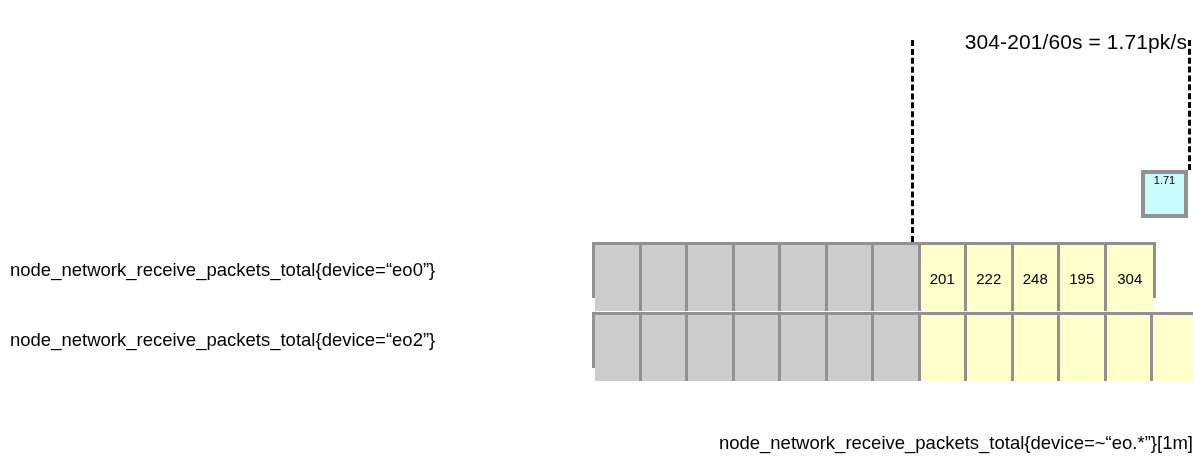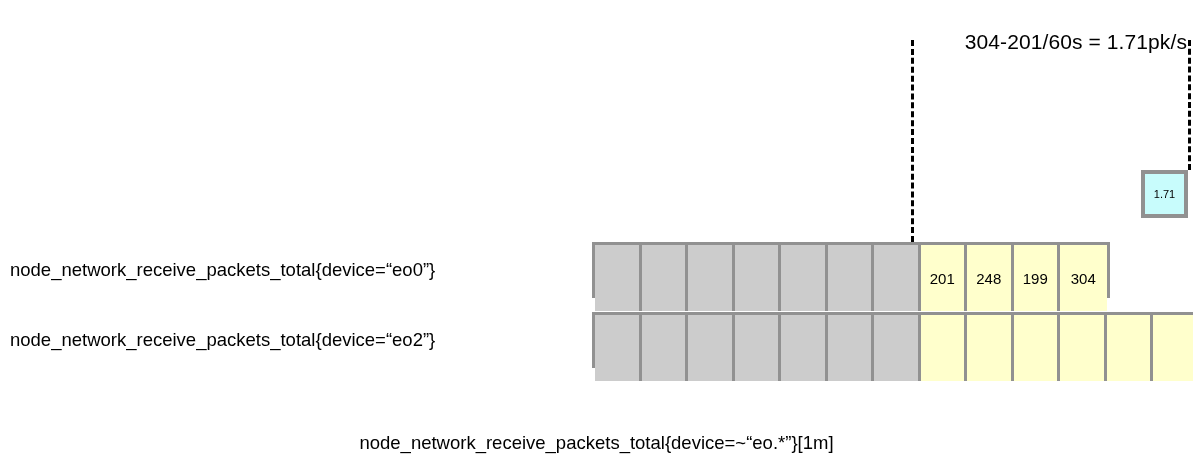--- a/index.html
+++ b/index.html
@@ -44,21 +44,21 @@
   #rate-box {
     position: absolute;
     left: 1141px;
     top: 170px;
     width: 47px;
     height: 48px;
     box-sizing: border-box;
     background: #c8fcfc;
     border: 4px solid #919191;
     display: flex;
-    align-items: center;
+    align-items: flex-start;
     justify-content: center;
     font-size: 11px;
   }
 
   
   .series-row {
     position: absolute;
     left: 0;
     width: 1193px;
     height: 56px;
@@ -100,21 +100,21 @@
   .cell:last-child { border-right: none; }
   .cell.gray   { background: #cccccc; }
   .cell.yellow { background: #ffffcc; }
 
   
   #range-caption {
     position: absolute;
     left: 0;
     top: 432px;
     width: 1193px;
-    text-align: center;
+    text-align: right;
     font-size: 18.5px;
     white-space: nowrap;
   }
 </style>
 </head>
 <body>
 
 <div id="formula-title">304-201/60s = 1.71pk/s</div>
 
 <div class="guide-line" id="guide-line-left"></div>
@@ -128,22 +128,23 @@
   <div class="series-label">node_network_receive_packets_total{device=“eo0”}</div>
   <div class="cell-strip">
     <div class="cell gray"></div>
     <div class="cell gray"></div>
     <div class="cell gray"></div>
     <div class="cell gray"></div>
     <div class="cell gray"></div>
     <div class="cell gray"></div>
     <div class="cell gray"></div>
     <div class="cell yellow">201</div>
+    <div class="cell yellow">222</div>
     <div class="cell yellow">248</div>
-    <div class="cell yellow">199</div>
+    <div class="cell yellow">195</div>
     <div class="cell yellow">304</div>
   </div>
 </div>
 
 <div class="series-row" id="series-row-1">
   <div class="series-label">node_network_receive_packets_total{device=“eo2”}</div>
   <div class="cell-strip">
     <div class="cell gray"></div>
     <div class="cell gray"></div>
     <div class="cell gray"></div>

